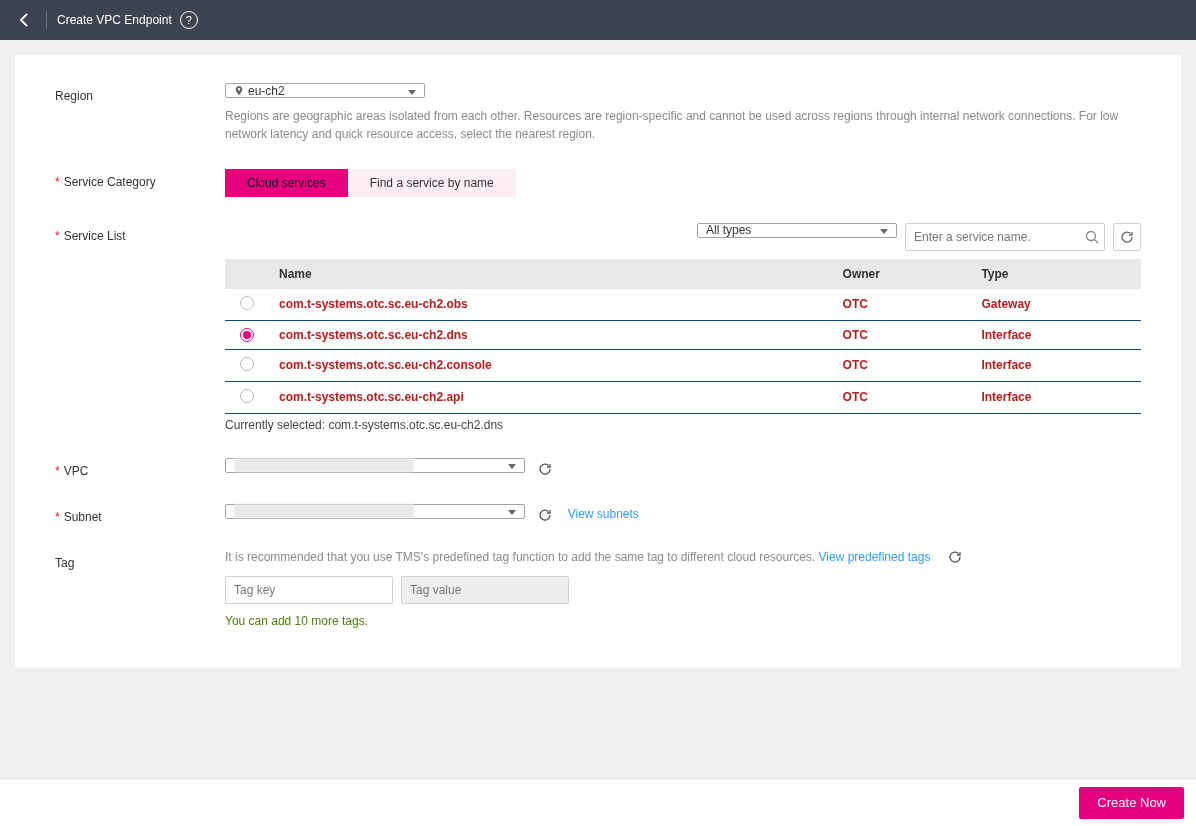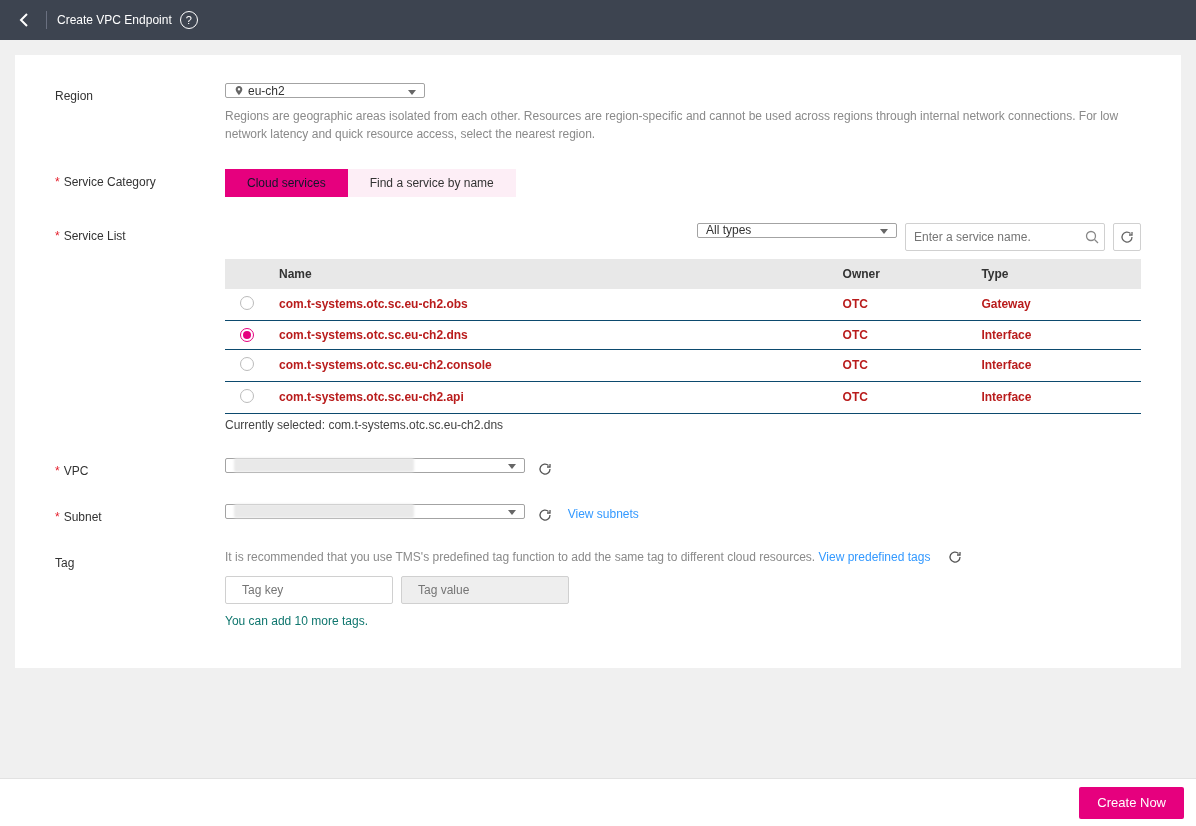--- a/index.html
+++ b/index.html
@@ -36,23 +36,23 @@
   table.svc th:first-child, table.svc td:first-child { width: 44px; text-align: center; }
   .radio { width: 14px; height: 14px; border: 1px solid #bbb; border-radius: 50%; display: inline-flex; align-items: center; justify-content: center; background: #fff; cursor: pointer; }
   .radio.sel { border-color: #e6007e; }
   .radio.sel::after { content: ""; width: 8px; height: 8px; border-radius: 50%; background: #e6007e; display: block; }
   .currently { margin-top: 4px; font-size: 12px; color: #444; }
   .wide-select { width: 300px; }
   .blurbox { display: inline-block; width: 180px; height: 14px; background: #e9e9e9; border-radius: 2px; filter: blur(1px); }
   .refresh-inline { margin-left: 10px; color: #555; cursor: pointer; display: inline-flex; vertical-align: middle; }
   .link { color: #3399ff; cursor: pointer; }
   .tag-inputs { display: flex; gap: 8px; margin-top: 12px; }
-  .tag-input { border: 1px solid #d0d0d0; border-radius: 2px; height: 28px; padding: 0 16px; width: 168px; font-size: 12px; outline: none; background: #fff; }
+  .tag-input { border: 1px solid #d0d0d0; border-radius: 2px; height: 28px; padding: 0 8px; width: 168px; font-size: 12px; outline: none; background: #fff; }
   .tag-input.disabled { background: #eeeeee; color: #a16207; }
-  .tag-hint { color: #0f766e; margin-top: 10px; font-size: 12px; }
+  .tag-hint { color: #4d7c0f; margin-top: 10px; font-size: 12px; }
   .footer { position: fixed; bottom: 0; left: 0; right: 0; background: #fff; border-top: 1px solid #e2e2e2; height: 48px; display: flex; align-items: center; justify-content: flex-end; padding: 0 12px; }
   .create-btn { background: #e6007e; color: #fff; border: none; height: 32px; padding: 0 18px; font-size: 13px; border-radius: 2px; cursor: pointer; }
   svg { display: block; }
 </style>
 </head>
 <body>
 
 <div class="topbar">
   <div class="back-btn">
     <svg width="10" height="14" viewBox="0 0 10 14">

